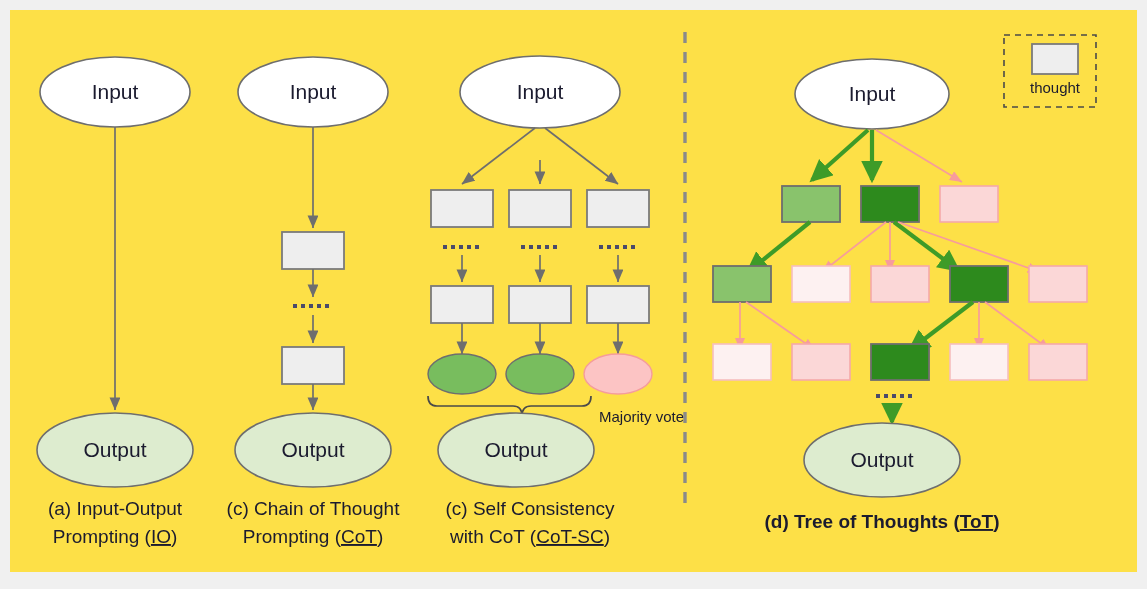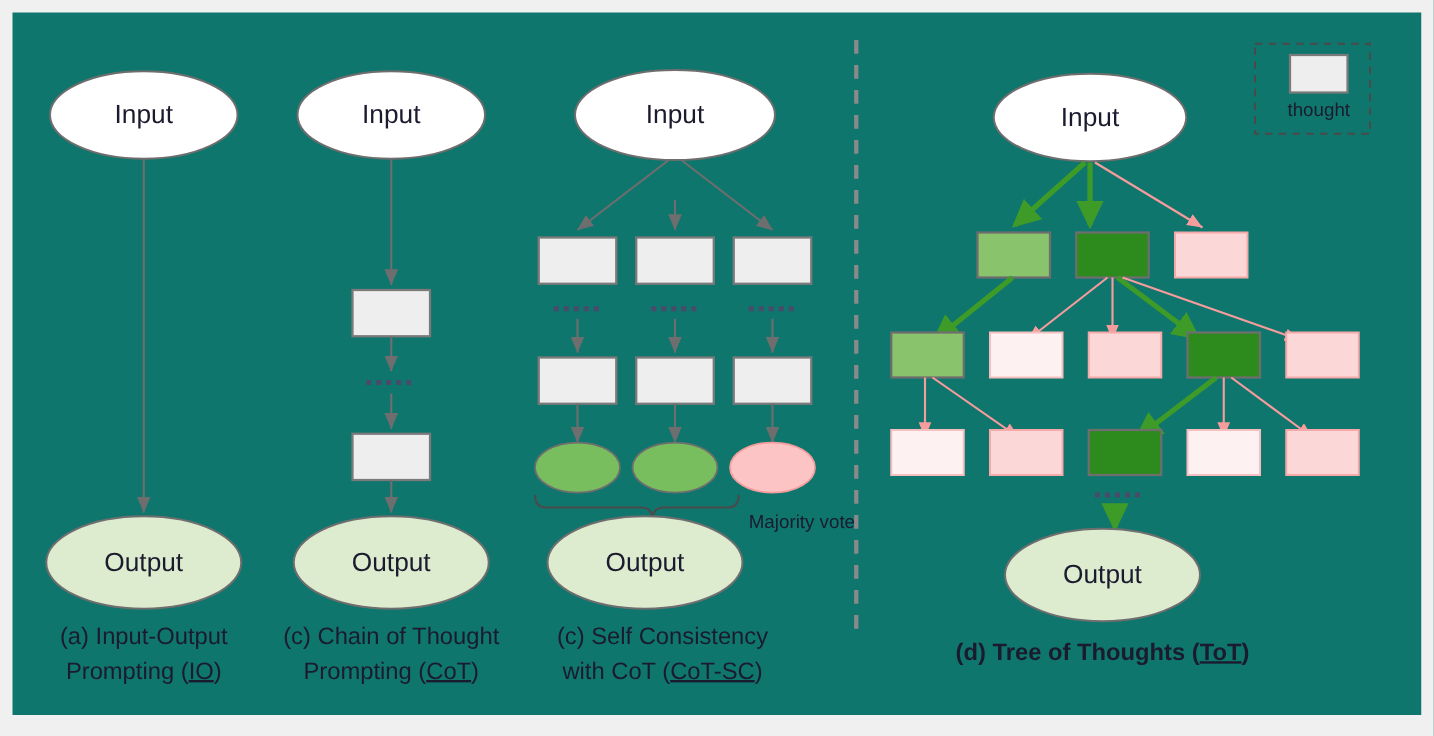--- a/index.html
+++ b/index.html
@@ -5,21 +5,21 @@
   html,body{margin:0;padding:0;}
   body{
     width:1147px;height:589px;
     background:#f0f0f0;
     font-family:"Liberation Sans","DejaVu Sans",sans-serif;
     overflow:hidden;
   }
   #card{
     position:absolute;left:10px;top:10px;
     width:1127px;height:562px;
-    background:#0f766e;
+    background:#fde047;
   }
   #diagram{display:block;width:1127px;height:562px;}
   .node-label{
     font-family:"Liberation Sans","DejaVu Sans",sans-serif;
     font-size:21px;fill:#1b1b2f;text-anchor:middle;
     dominant-baseline:middle;
   }
   .caption{
     font-family:"Liberation Sans","DejaVu Sans",sans-serif;
     font-size:19px;fill:#1b1b2f;text-anchor:middle;

